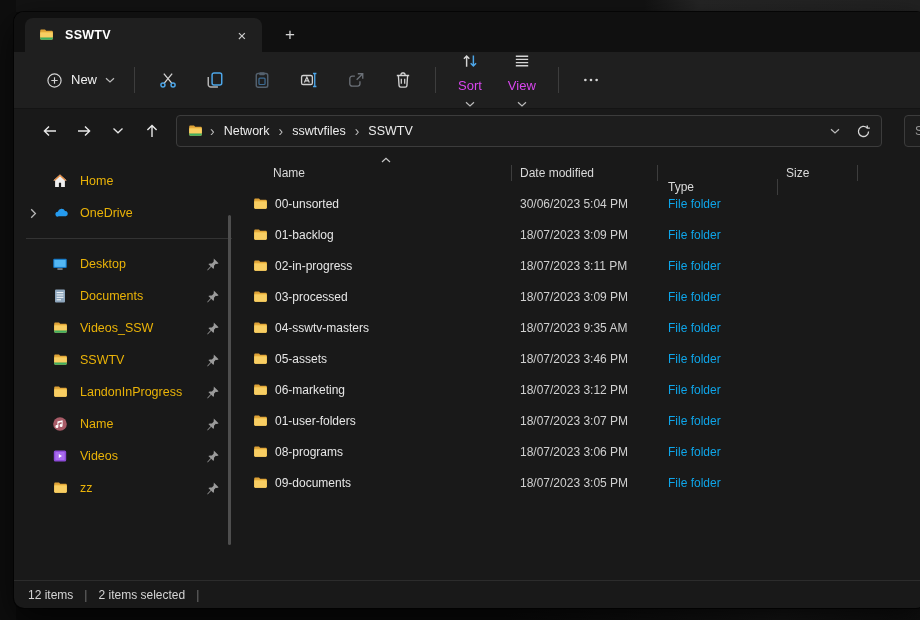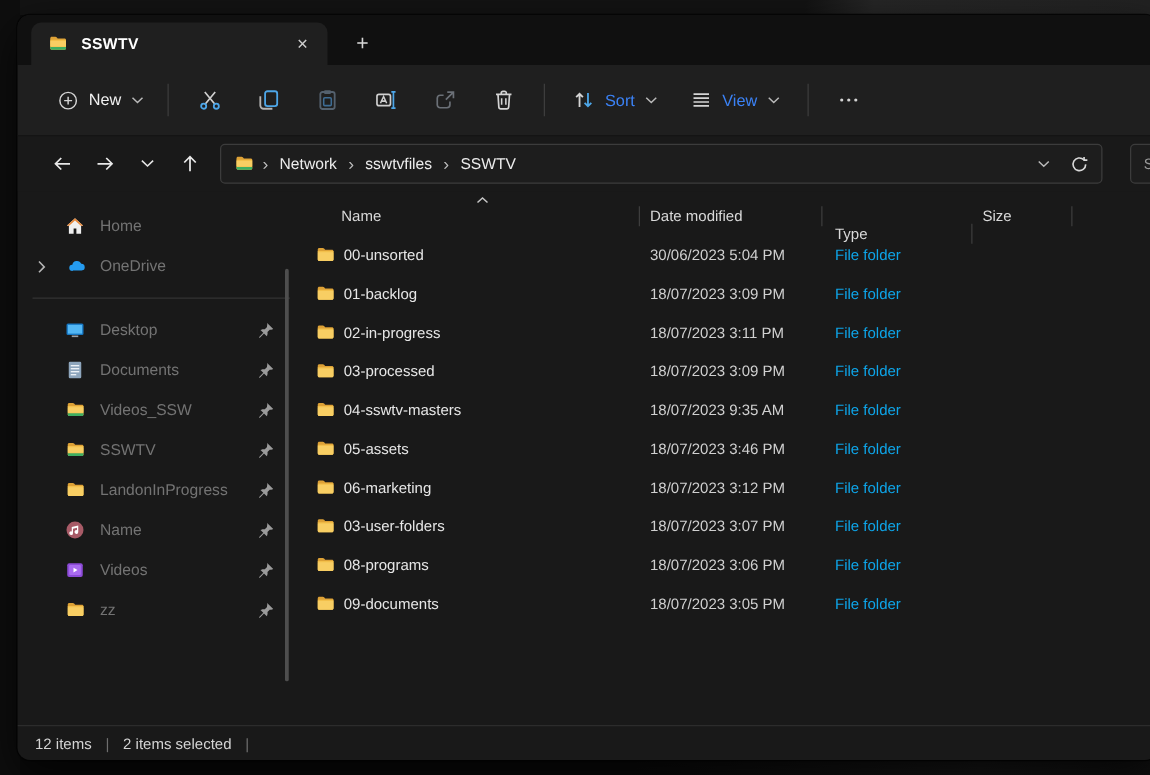--- a/index.html
+++ b/index.html
@@ -29,21 +29,21 @@
     justify-content:center; color:#d6d6d6; font-size:17px; border-radius:4px; }
 
   
   .toolbar { height:57px; flex:none; background:#1f1f1f; display:flex; align-items:center;
     padding-left:22px; border-bottom:1px solid #141414; }
   .tb-new { display:flex; gap:8px; padding:8px 10px; border-radius:5px;
     font-size:13px; color:#f0f0f0; }
   .tb-divider { width:1px; height:26px; background:#3d3d3d; margin:0 9px; flex:none; }
   .tb-btn { width:47px; height:38px; display:flex; align-items:center; justify-content:center; border-radius:5px; }
   .tb-drop { display:flex; align-items:center; gap:8px; padding:8px 13px; border-radius:5px;
-    font-size:13px; color:#3b82f6; }
+    font-size:13px; color:#d946ef;flex-direction:column; }
   .chev { color:#b9b9b9; display:flex; align-items:center; }
 
   
   .addr-row { height:44px; flex:none; display:flex; align-items:center; padding-left:20px; background:#191919; }
   .nav-btn { width:31px; height:31px; flex:none; display:flex; align-items:center; justify-content:center;
     border-radius:4px; margin-right:3px; }
   .addr-box { height:32px; width:706px; flex:none; margin-left:6px; border:1px solid #3c3c3c;
     background:#1d1d1d; border-radius:4px; display:flex; align-items:center; padding:0 4px 0 10px; }
   .crumb-folder { width:17px; height:15px; flex:none; margin-right:4px; }
   .crumb { font-size:12.5px; color:#ececec; padding:4px 7px; border-radius:3px; white-space:nowrap; }
@@ -54,21 +54,21 @@
   .search-box { height:32px; width:140px; flex:none; margin-left:22px; border:1px solid #3c3c3c;
     background:#1d1d1d; border-radius:4px; display:flex; align-items:center; padding:0 10px;
     font-size:12px; color:#989898; white-space:nowrap; overflow:hidden; }
 
   
   .main { flex:1; min-height:0; display:flex; }
   .sidebar { width:236px; flex:none; position:relative; padding-top:12px; }
   .side-item { height:32px; display:flex; align-items:center; padding:0 30px 0 16px; border-radius:4px; }
   .expander { width:22px; flex:none; color:#b5b5b5; font-size:13px; text-align:center; }
   .s-icon { width:18px; height:16px; flex:none; margin-right:10px; display:flex; align-items:center; }
-  .s-label { flex:1; font-size:12.5px; color:#737373; white-space:nowrap; overflow:hidden; }
+  .s-label { flex:1; font-size:12.5px; color:#eab308; white-space:nowrap; overflow:hidden; }
   .pin { width:15px; height:15px; flex:none; }
   .side-divider { height:1px; background:#333; margin:9px 18px 9px 12px; }
   .side-scrollbar { position:absolute; left:214px; top:62px; height:330px; width:3px;
     background:#4e4e4e; border-radius:2px; }
 
   .filepanel { flex:1; min-width:0; display:flex; flex-direction:column; padding-top:5px; }
   .header-row { height:30px; flex:none; display:flex; align-items:center; position:relative;
     font-size:12px; color:#d9d9d9; }
   .hcell { position:relative; height:100%; display:flex; align-items:center; flex:none; }
   .hdiv { position:absolute; right:0; top:7px; height:16px; width:1px; background:#3d3d3d; }
@@ -608,21 +608,21 @@
 
   <div class="file-row">
     <span class="c-name">
               <span class="f-icon">
                 <svg width="17" height="14" viewBox="0 0 16 16" fill="none">
                   <path d="M.8 3C.8 2.2 1.4 1.6 2.2 1.6h3.3c.4 0 .8.2 1.1.5l1 1h6.2c.8 0 1.4.6 1.4 1.4v.8H.8z" fill="#dda136"></path>
                   <path d="M.8 4.4h14.4V12c0 .8-.6 1.4-1.4 1.4H2.2C1.4 13.4.8 12.8.8 12z" fill="#f3c04b"></path>
                   <path d="M.8 5.4h14.4V12c0 .8-.6 1.4-1.4 1.4H2.2C1.4 13.4.8 12.8.8 12z" fill="#f8ce63"></path>
                 </svg>
               </span>
-              <span class="f-name">03-user-folders</span>
+              <span class="f-name">01-user-folders</span>
             </span>
     <span class="c-date">18/07/2023 3:07 PM</span>
     <span class="c-type">File folder</span>
     <span class="c-size"></span>
   </div>
 
   <div class="file-row">
     <span class="c-name">
               <span class="f-icon">
                 <svg width="17" height="14" viewBox="0 0 16 16" fill="none">

